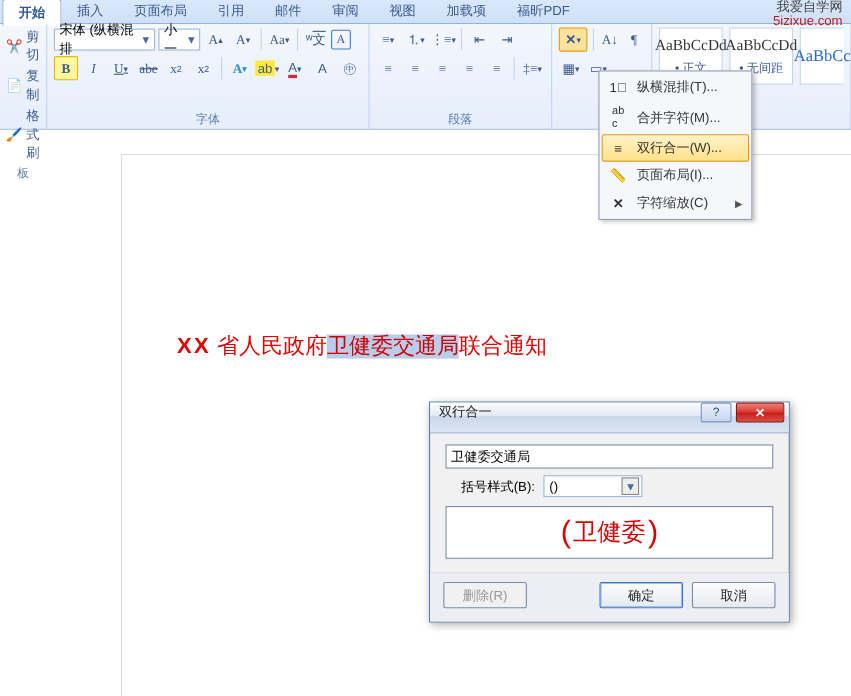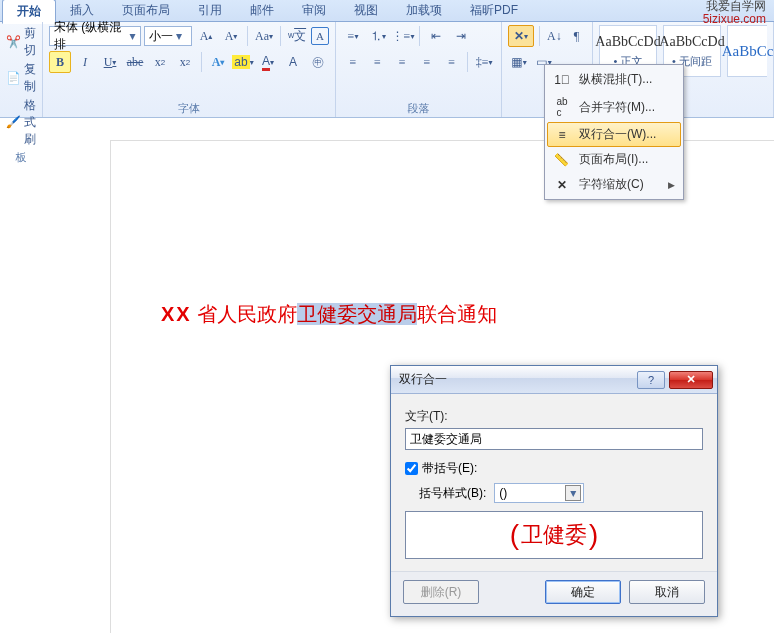--- a/index.html
+++ b/index.html
@@ -47,21 +47,21 @@
 
   
   .doc { position: absolute; left: 110px; top: 140px; right: 0; bottom: 0; background: #fff; border: 1px solid #ddd; border-right: none; border-bottom: none; padding: 60px 20px 0 50px; }
   .corner { position: absolute; left: 170px; top: 235px; width: 20px; height: 20px; border-left: 1px solid #999; border-bottom: 1px solid #999; transform: rotate(180deg); }
   .doctext { font-size: 20px; color: #e30000; font-family: "SimSun","Songti SC",serif; white-space: nowrap; }
   .doctext .sel { background: #b9cdea; color: #cc0000; }
   .doctext .xx { font-weight: bold; letter-spacing: 2px; }
 
   
   .dialog { position: absolute; left: 390px; top: 365px; width: 328px; background: #f1f1f1; border: 1px solid #5a7bab; box-shadow: 2px 2px 8px rgba(0,0,0,.35); z-index: 10; }
-  .dlg-title { height: 28px; background: linear-gradient(#fdfdfe,#e2e8f4 45%,#cbd7ec 46%,#dbe5f5); border-bottom: 1px solid #9fb4d7; display: flex; align-items: center; padding: 0 4px 0 8px; color: #222; }
+  .dlg-title { height: 28px; background: linear-gradient(#fdfdfe,#e2e8f4 45%,#cbd7ec 46%,#dbe5f5); border-bottom: 1px solid #9fb4d7; display: flex; padding: 0 4px 0 8px; color: #222; }
   .dlg-title .spacer { flex: 1; }
   .dlg-title .winbtn { width: 28px; height: 18px; margin-left: 4px; display: inline-flex; align-items: center; justify-content: center; border: 1px solid #7894c2; border-radius: 2px; background: linear-gradient(#eaf0fb,#c6d5ee); font-size: 11px; color: #33518b; }
   .dlg-title .winbtn.close { width: 44px; background: linear-gradient(#f07f77,#d9382e 48%,#c41f18 52%,#dc4c43); border-color: #8c1610; color: #fff; font-weight: bold; }
   .dlg-body { padding: 10px 14px 6px; }
   .fld-label { color: #222; margin: 4px 0 3px; }
   .textbox { width: 100%; height: 22px; border: 1px solid #7a8aa7; background: #fff; padding: 2px 4px; font-size: 12px; }
   .chk-row { display: flex; align-items: center; gap: 4px; margin-top: 10px; }
   .chk-row input { width: 13px; height: 13px; }
   .sub-row { display: flex; align-items: center; gap: 8px; margin: 6px 0 8px 14px; }
   .sub-row .combo { width: 90px; justify-content: space-between; }
@@ -114,21 +114,21 @@
     <div class="group-label">板</div>
   </div>
 
   <div class="group" style="width:318px">
     <div class="font-rows">
       <div class="row">
         <div class="combo" style="width:92px">
           <span>宋体 (纵横混排</span>
             <span class="dd">▾</span>
         </div>
-        <div class="combo" style="width:48px">
+        <div class="combo" style="width:38px">
           <span>小一</span>
             <span class="dd">▾</span>
         </div>
         <div class="btn" title="grow">A<sup style="font-size:8px">▴</sup></div>
         <div class="btn">A<sup style="font-size:8px">▾</sup></div>
         <div class="sep"></div>
         <div class="btn">Aa<span style="font-size:8px">▾</span></div>
         <div class="sep"></div>
         <div class="btn">
             <span style="font-size:10px">ᵂ</span>
@@ -252,26 +252,21 @@
 </div>
 
 <div class="dialog">
   <div class="dlg-title">
     <span>双行合一</span>
     <span class="spacer"></span>
     <span class="winbtn">?</span>
     <span class="winbtn close">✕</span>
   </div>
   <div class="dlg-body">
-    <div class="fld-label">文字(T):</div>
     <input class="textbox" value="卫健委交通局" style="">
-    <div class="chk-row">
-      <input type="checkbox" checked="" style="">
-      <span>带括号(E):</span>
-    </div>
     <div class="sub-row">
       <span>括号样式(B):</span>
       <div class="combo">
         <span>()</span>
         <span class="dd" style="border:1px solid #888;background:#eee;width:16px;height:16px;text-align:center;line-height:14px">▾</span>
       </div>
     </div>
     <div class="preview-box">
       <span class="paren">(</span>
         <span class="ptxt">卫健委</span>

